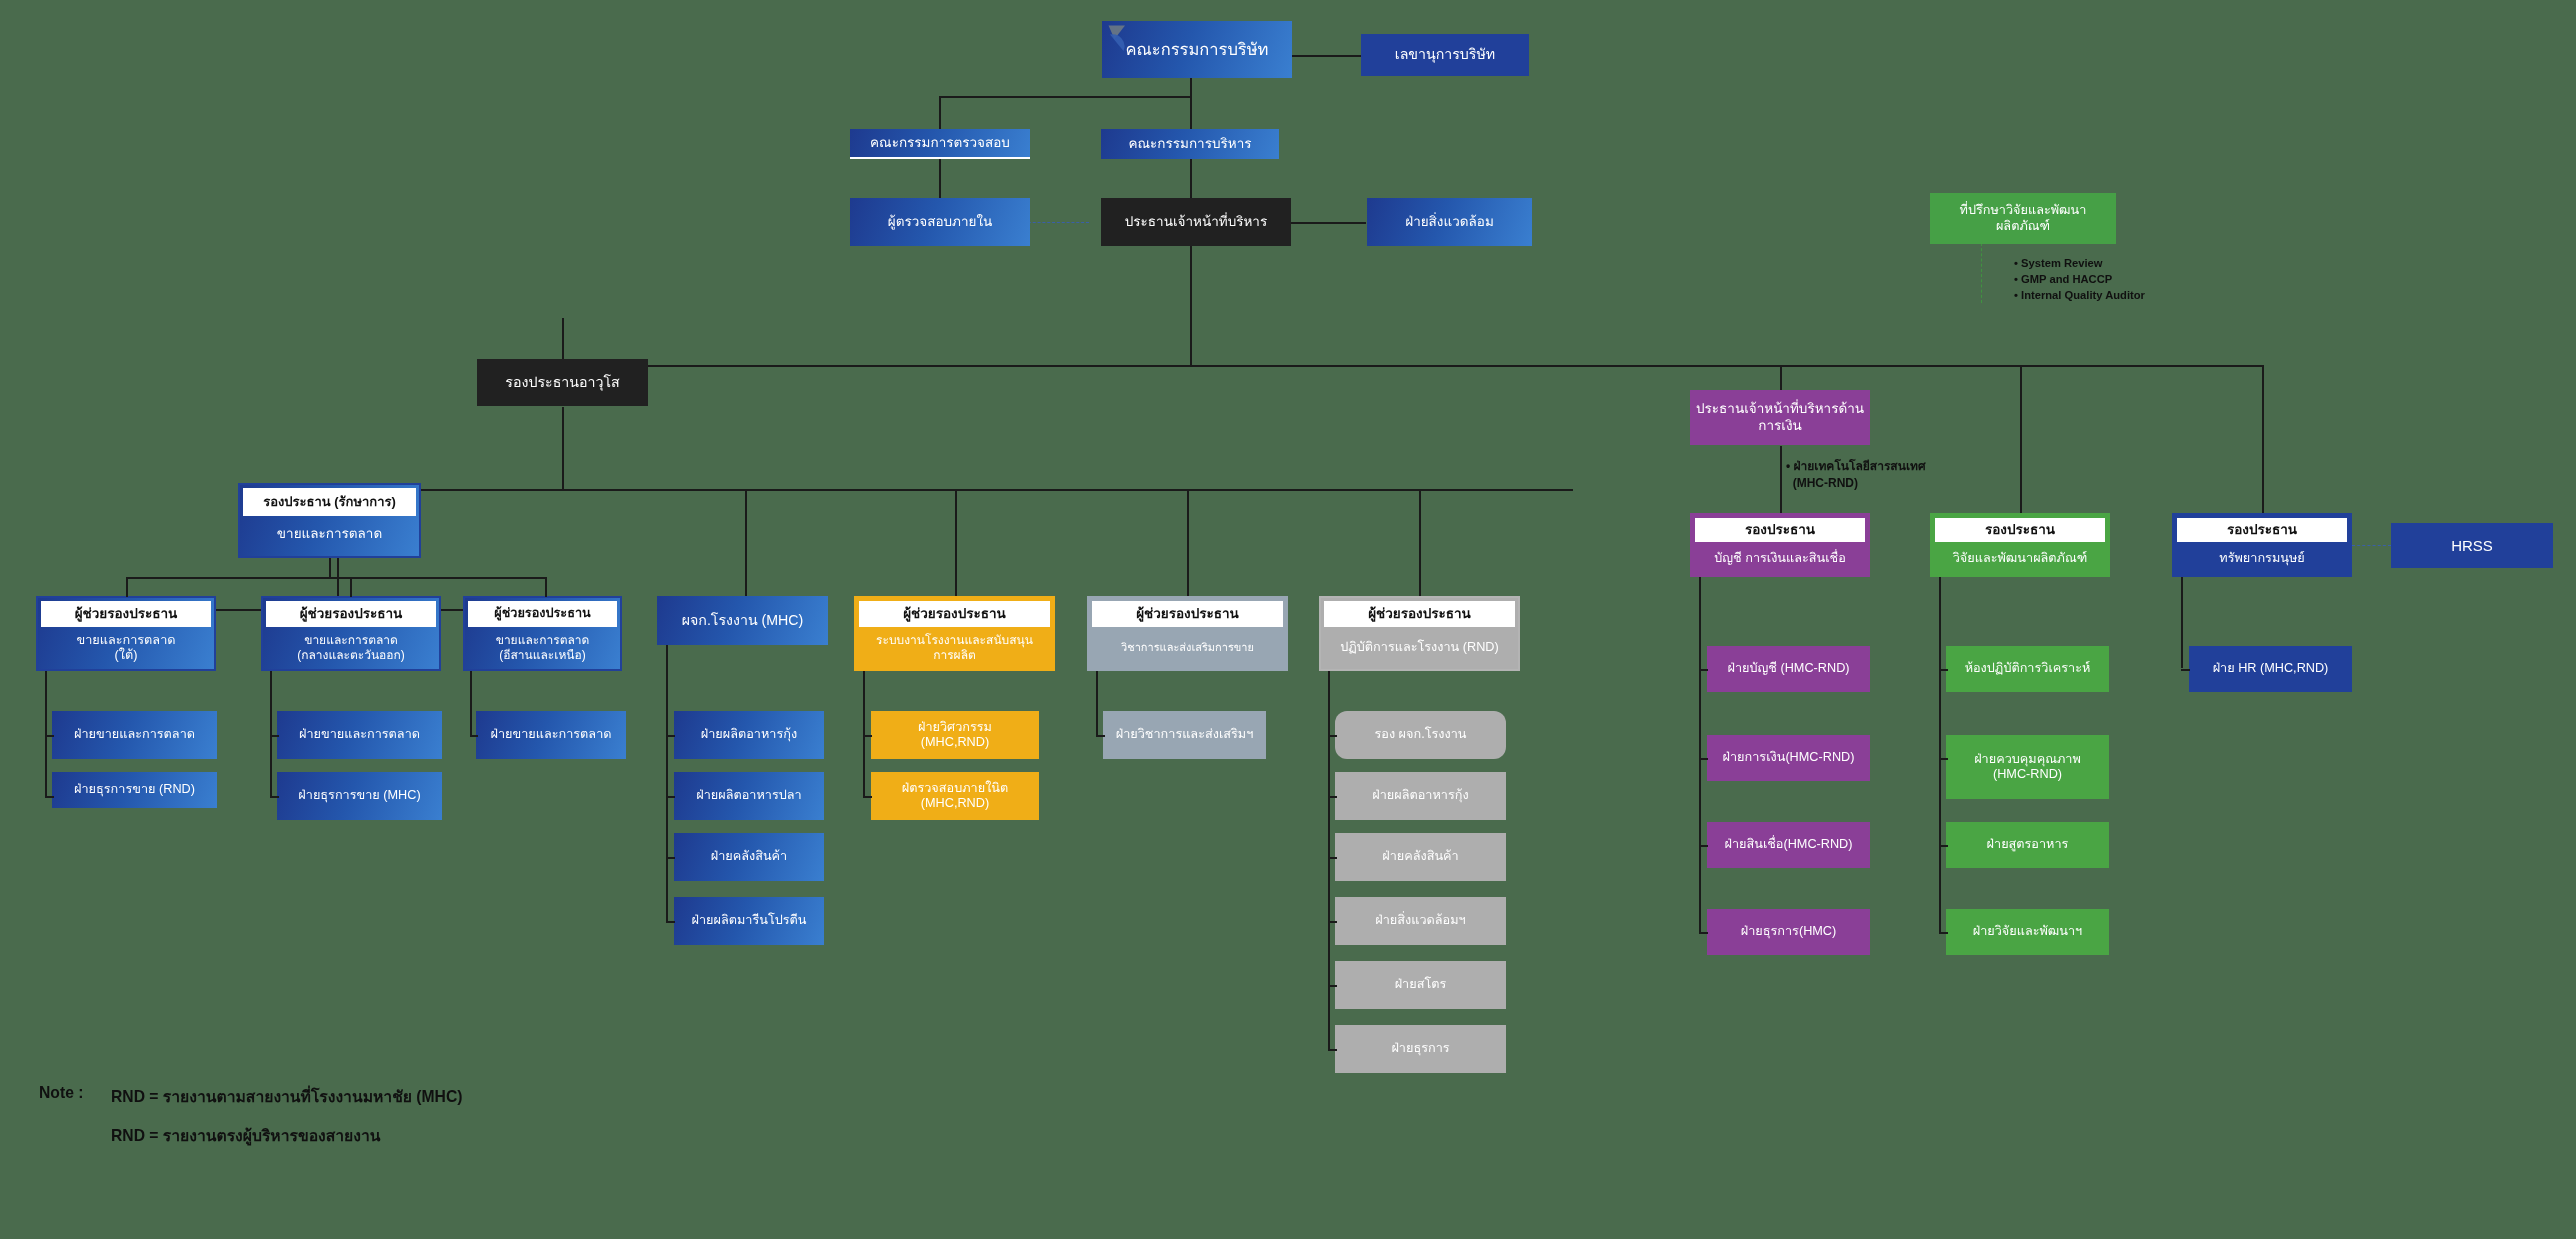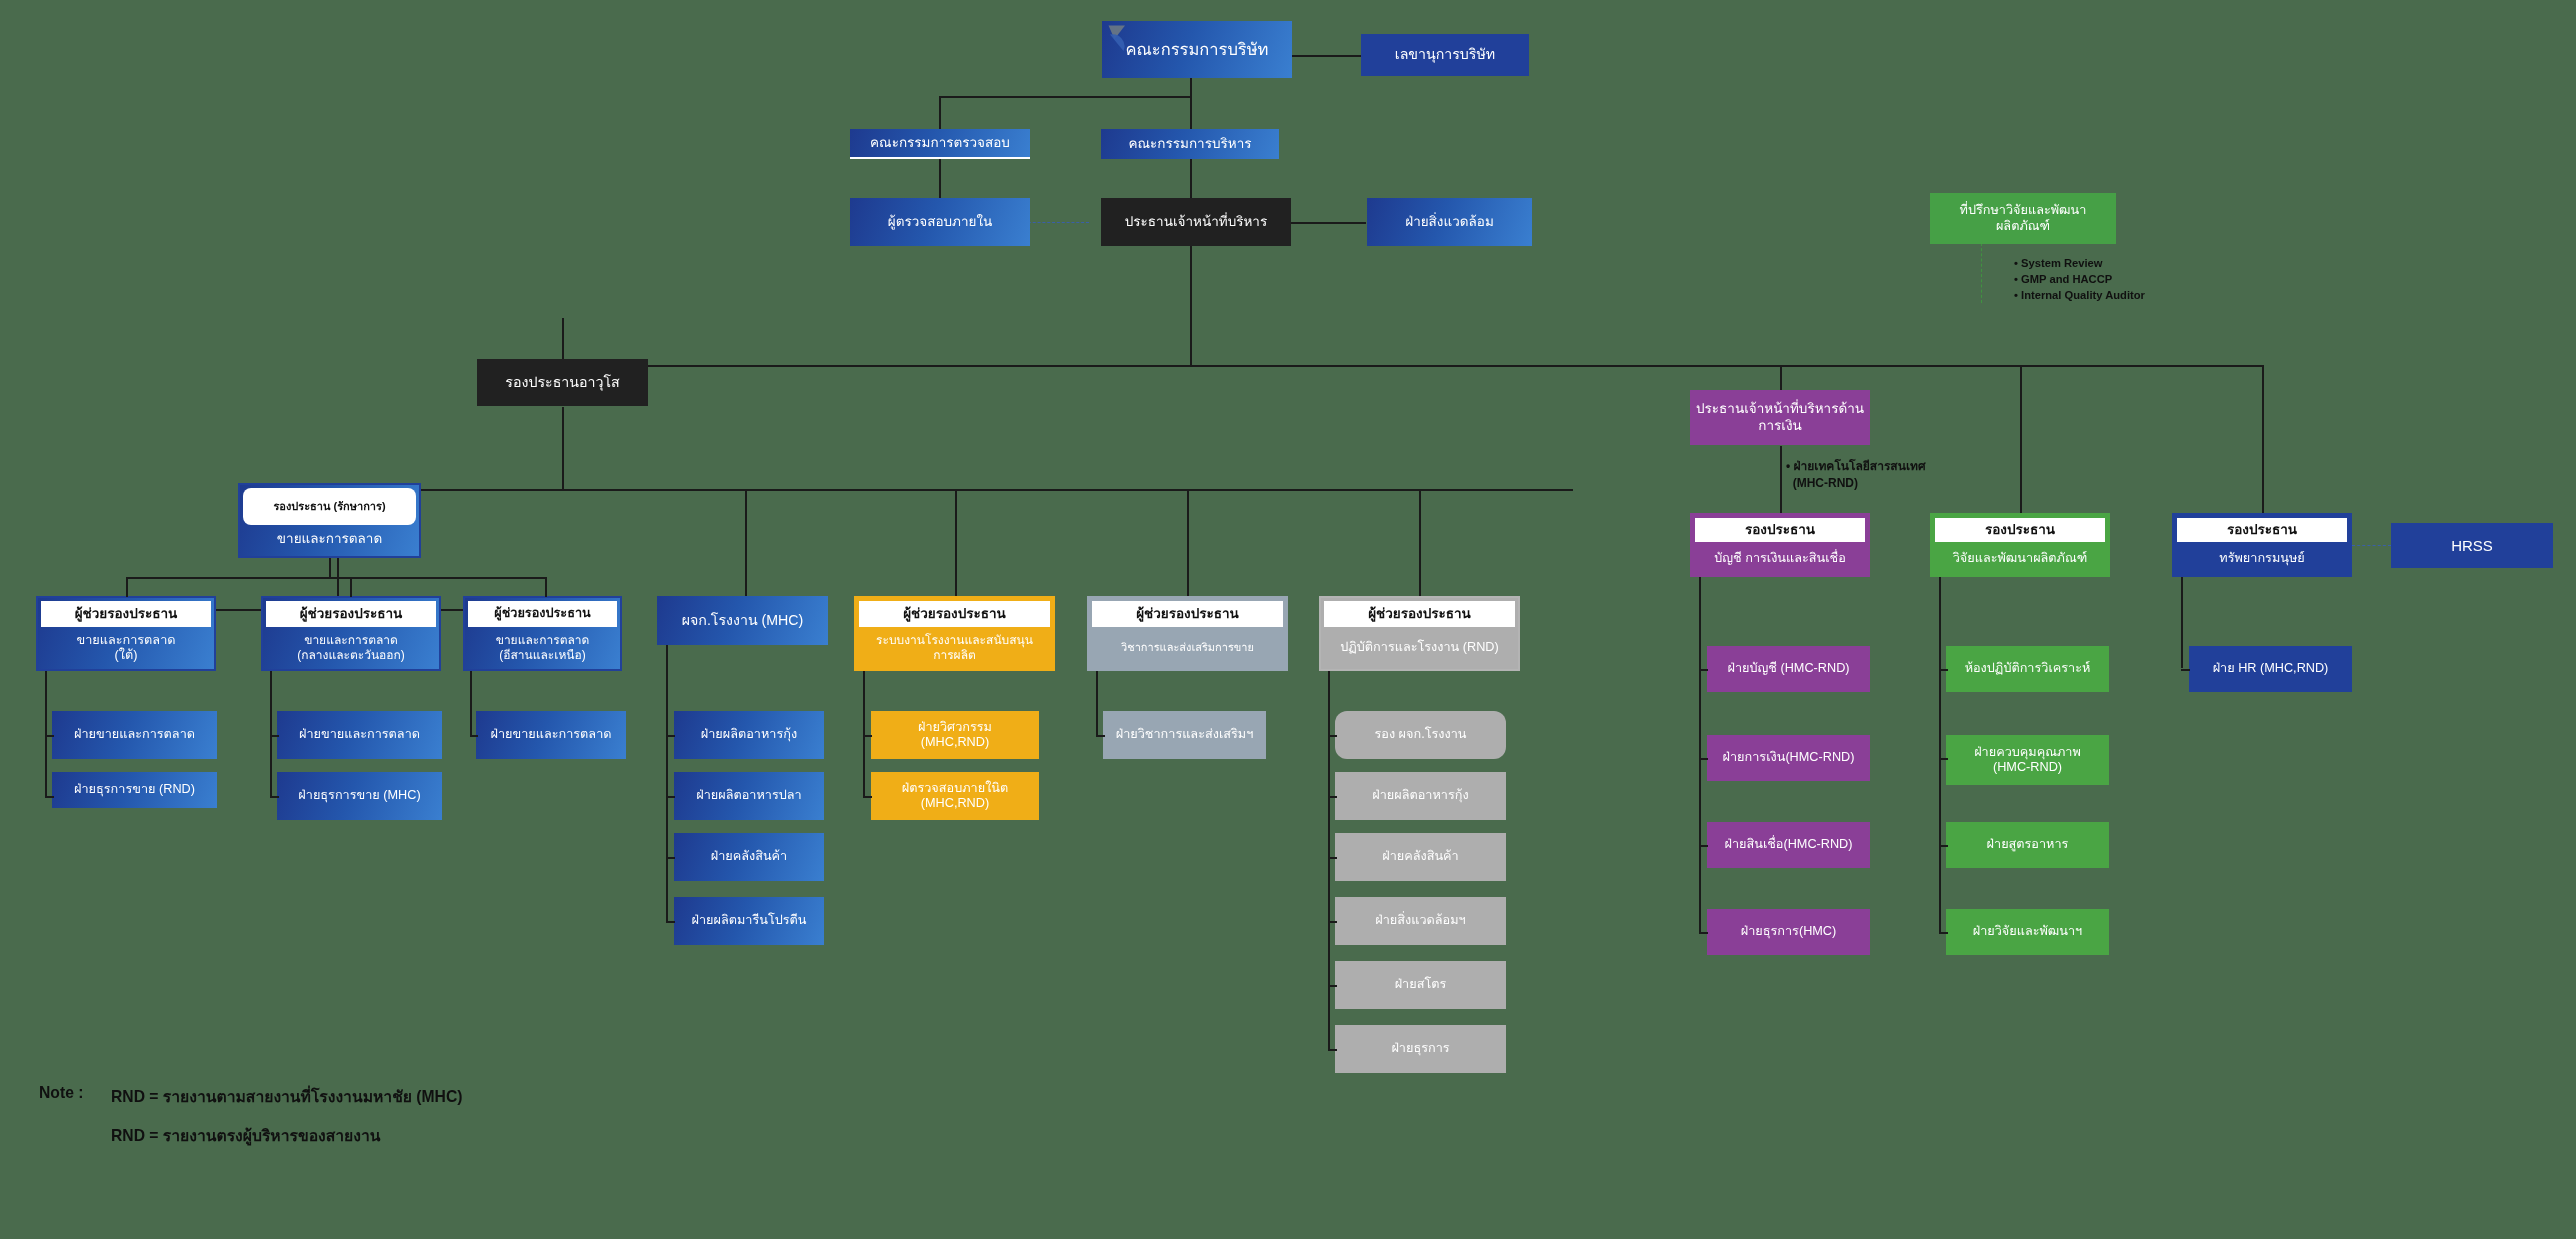--- a/index.html
+++ b/index.html
@@ -173,21 +173,21 @@
     <div>• System Review</div>
     <div>• GMP and HACCP</div>
     <div>• Internal Quality Auditor</div>
   </div>
 
   <div class="node dark" style="left:477px;top:359px;width:171px;height:47px;font-size:14.2px;">
     <div class="body">รองประธานอาวุโส</div>
   </div>
 
   <div class="node navy-grad bordered-navy" style="left:238px;top:483px;width:183px;height:75px;font-size:13.5px;padding-bottom:3px;">
-    <div class="cap" style="height:37px;font-size:11px;border-radius:8px;">รองประธาน (รักษาการ)</div>
+    <div class="cap" style="height:28px;font-size:13px;">รองประธาน (รักษาการ)</div>
     <div class="body" style="font-size:13.5px;">ขายและการตลาด</div>
   </div>
 
   <div class="node purple" style="left:1690px;top:390px;width:180px;height:55px;font-size:13.5px;">
     <div class="body">ประธานเจ้าหน้าที่บริหารด้านการเงิน</div>
   </div>
 
   <div class="bullets" style="left:1786px;top:458px;font-size:12px;">
     <div>• ฝ่ายเทคโนโลยีสารสนเทศ</div>
     <div>  (MHC-RND)</div>
@@ -352,21 +352,21 @@
   </div>
   <div class="ln v" style="left:1699px;top:577px;height:355px;"></div>
   <div class="ln h" style="left:1699px;top:669px;width:9px;"></div>
   <div class="ln h" style="left:1699px;top:758px;width:9px;"></div>
   <div class="ln h" style="left:1699px;top:845px;width:9px;"></div>
   <div class="ln h" style="left:1699px;top:932px;width:9px;"></div>
 
   <div class="node green2" style="left:1946px;top:646px;width:163px;height:46px;font-size:12.7px;">
     <div class="body">ห้องปฏิบัติการวิเคราะห์</div>
   </div>
-  <div class="node green2" style="left:1946px;top:735px;width:163px;height:50px;font-size:12.7px;">
+  <div class="node green2" style="left:1946px;top:735px;width:163px;height:64px;font-size:12.7px;">
     <div class="body" style="white-space:pre-line;">ฝ่ายควบคุมคุณภาพ
 (HMC-RND)</div>
   </div>
   <div class="node green2" style="left:1946px;top:822px;width:163px;height:46px;font-size:12.7px;">
     <div class="body">ฝ่ายสูตรอาหาร</div>
   </div>
   <div class="node green2" style="left:1946px;top:909px;width:163px;height:46px;font-size:12.7px;">
     <div class="body">ฝ่ายวิจัยและพัฒนาฯ</div>
   </div>
   <div class="ln v" style="left:1939px;top:577px;height:355px;"></div>

